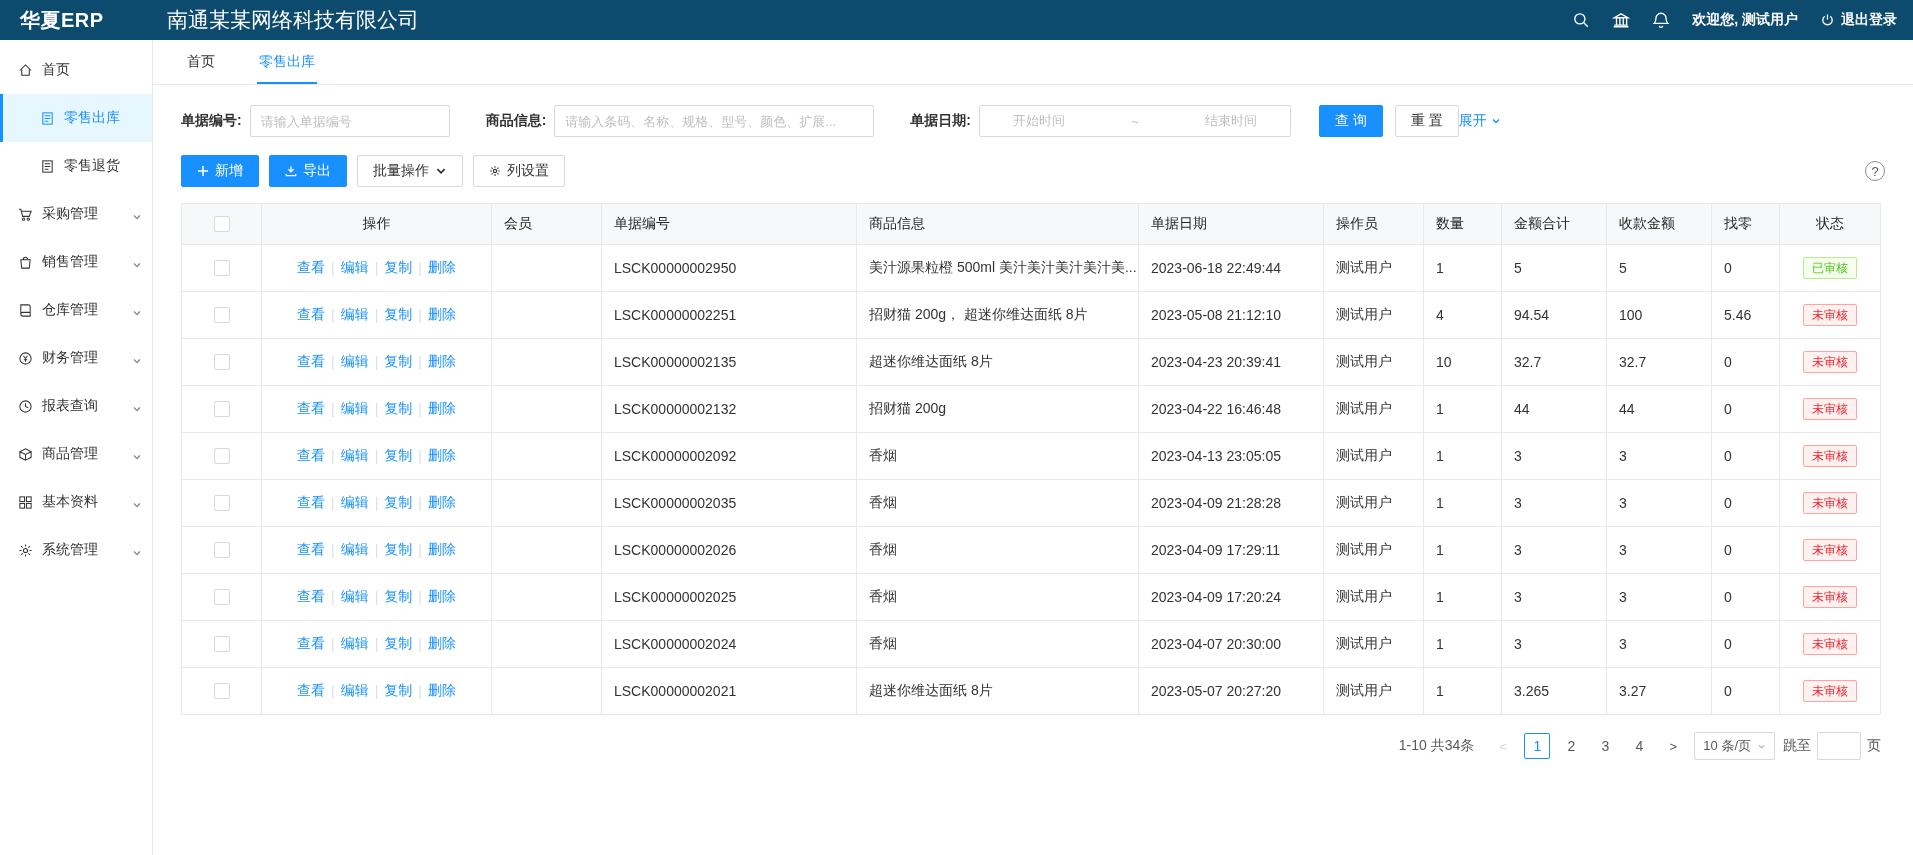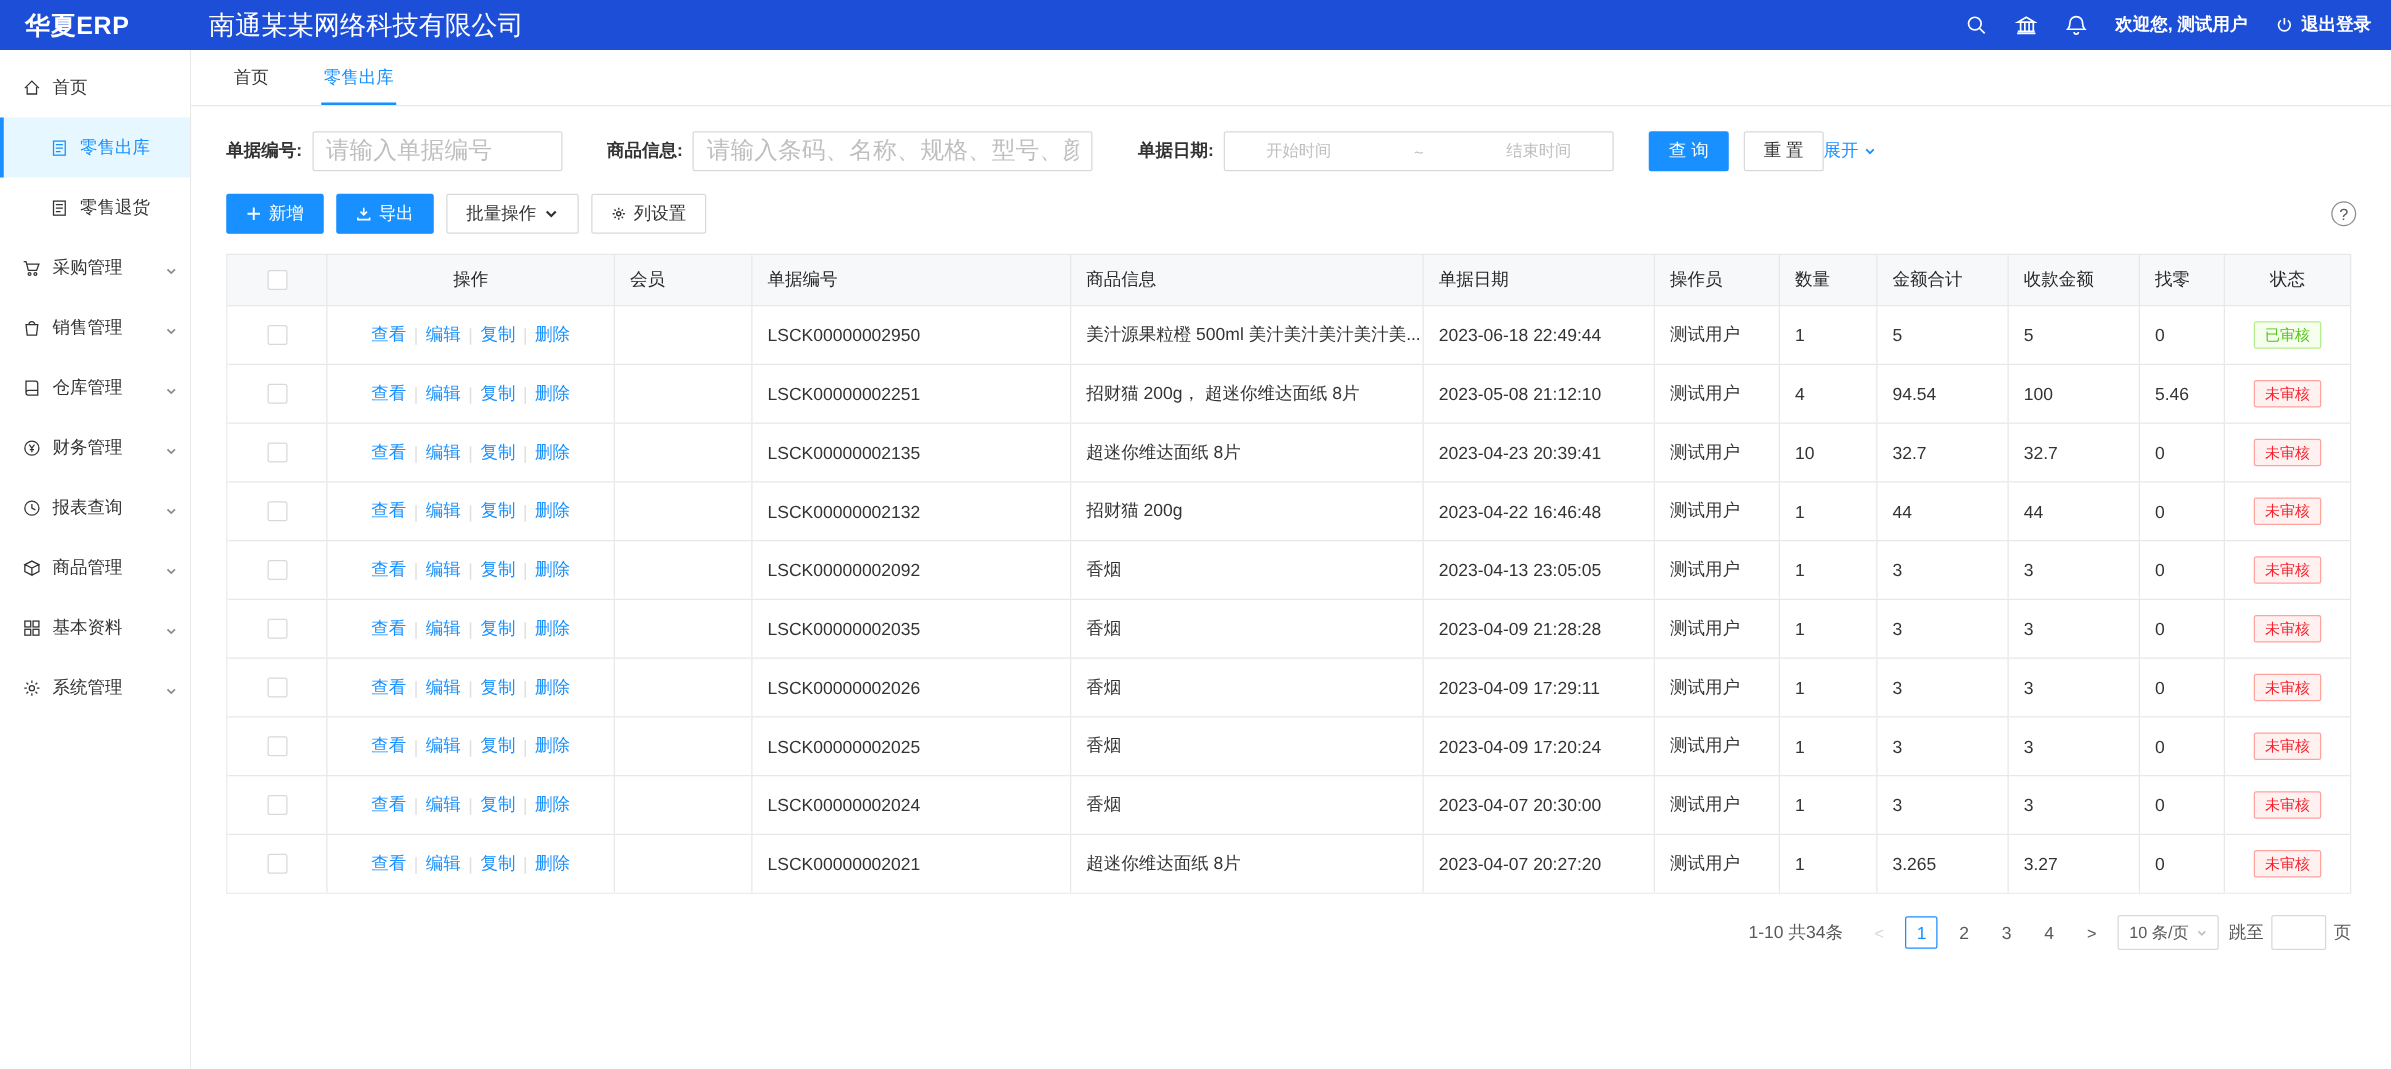--- a/index.html
+++ b/index.html
@@ -1,21 +1,21 @@
 <!DOCTYPE html>
 <html><head>
 <meta charset="utf-8">
 <style>
   * { margin:0; padding:0; box-sizing:border-box; }
   html,body { width:1913px; height:855px; overflow:hidden; }
   body { font-family:"Liberation Sans","DejaVu Sans",sans-serif; font-size:14px; color:#333; background:#fff; }
   .app { display:flex; flex-direction:column; height:100%; }
 
   
-  .topbar { height:40px; background:#1d4ed8; color:#fff; display:flex; align-items:center; flex:0 0 40px; }
+  .topbar { height:40px; background:#0c4a6e; color:#fff; display:flex; align-items:center; flex:0 0 40px; }
   .logo { width:153px; padding-left:20px; font-size:20px; font-weight:bold; letter-spacing:.5px; cursor:pointer; }
   .company { font-size:21px; padding-left:14px; }
   .topbar-right { margin-left:auto; display:flex; align-items:center; gap:22px; padding-right:16px; }
   .tb-icon { width:18px; height:18px; display:inline-flex; cursor:pointer; }
   .tb-icon svg { width:100%; height:100%; stroke:#fff; fill:none; stroke-width:1.2; }
   .welcome { font-weight:bold; }
   .logout { display:inline-flex; align-items:center; gap:6px; font-weight:bold; cursor:pointer; }
   .logout svg { width:15px; height:15px; stroke:#fff; fill:none; stroke-width:1.4; }
 
   
@@ -38,21 +38,21 @@
   
   .tabbar { height:45px; border-bottom:1px solid #e8e8e8; display:flex; align-items:flex-end; padding-left:32px; gap:40px; flex:0 0 45px; }
   .tab { padding:11px 2px; cursor:pointer; color:#333; border-bottom:2px solid transparent; }
   .tab.active { color:#1890ff; border-bottom-color:#1890ff; }
 
   
   .content { padding:20px 28px 0; flex:1; overflow:hidden; }
 
   .filters { display:flex; align-items:center; margin-bottom:18px; }
   .f-label { font-weight:bold; color:#333; margin-right:8px; white-space:nowrap; }
-  .f-input { height:32px; border:1px solid #d9d9d9; border-radius:2px; padding:0 10px; font-size:19px; color:#333; outline:none; font-family:inherit; }
+  .f-input { height:32px; border:1px solid #d9d9d9; border-radius:2px; padding:0 10px; font-size:13px; color:#333; outline:none; font-family:inherit; }
   .f-input::placeholder { color:#bfbfbf; }
   .inp-bill { width:200px; margin-right:36px; }
   .inp-product { width:320px; margin-right:36px; }
   .range { width:312px; height:32px; border:1px solid #d9d9d9; border-radius:2px; display:flex; align-items:center; justify-content:space-around; color:#bfbfbf; font-size:13px; cursor:text; margin-right:28px; }
   .btn { height:32px; border-radius:2px; border:1px solid #d9d9d9; background:#fff; color:#333; padding:0 15px; font-size:14px; cursor:pointer; display:inline-flex; align-items:center; gap:6px; font-family:inherit; }
   .btn.primary { background:#1890ff; border-color:#1890ff; color:#fff; }
   .btn .b-icon { width:12px; height:12px; display:inline-flex; }
   .btn .b-icon svg { width:100%; height:100%; stroke:currentColor; fill:none; stroke-width:1.5; }
   .btn-search { margin-right:12px; }
   .btn-reset { }
@@ -559,21 +559,21 @@
                   <span class="sep">|</span>
                   <a class="a-link">编辑</a>
                   <span class="sep">|</span>
                   <a class="a-link">复制</a>
                   <span class="sep">|</span>
                   <a class="a-link">删除</a>
     </div>
     <div class="td"></div>
     <div class="td">LSCK00000002021</div>
     <div class="td ellipsis">超迷你维达面纸 8片</div>
-    <div class="td">2023-04-07 20:27:20</div>
+    <div class="td">2023-05-07 20:27:20</div>
     <div class="td">测试用户</div>
     <div class="td">1</div>
     <div class="td">3.265</div>
     <div class="td">3.27</div>
     <div class="td">0</div>
     <div class="td c-center">
                   <span class="badge pending">未审核</span>
                 </div>
   </div>
             </div>

